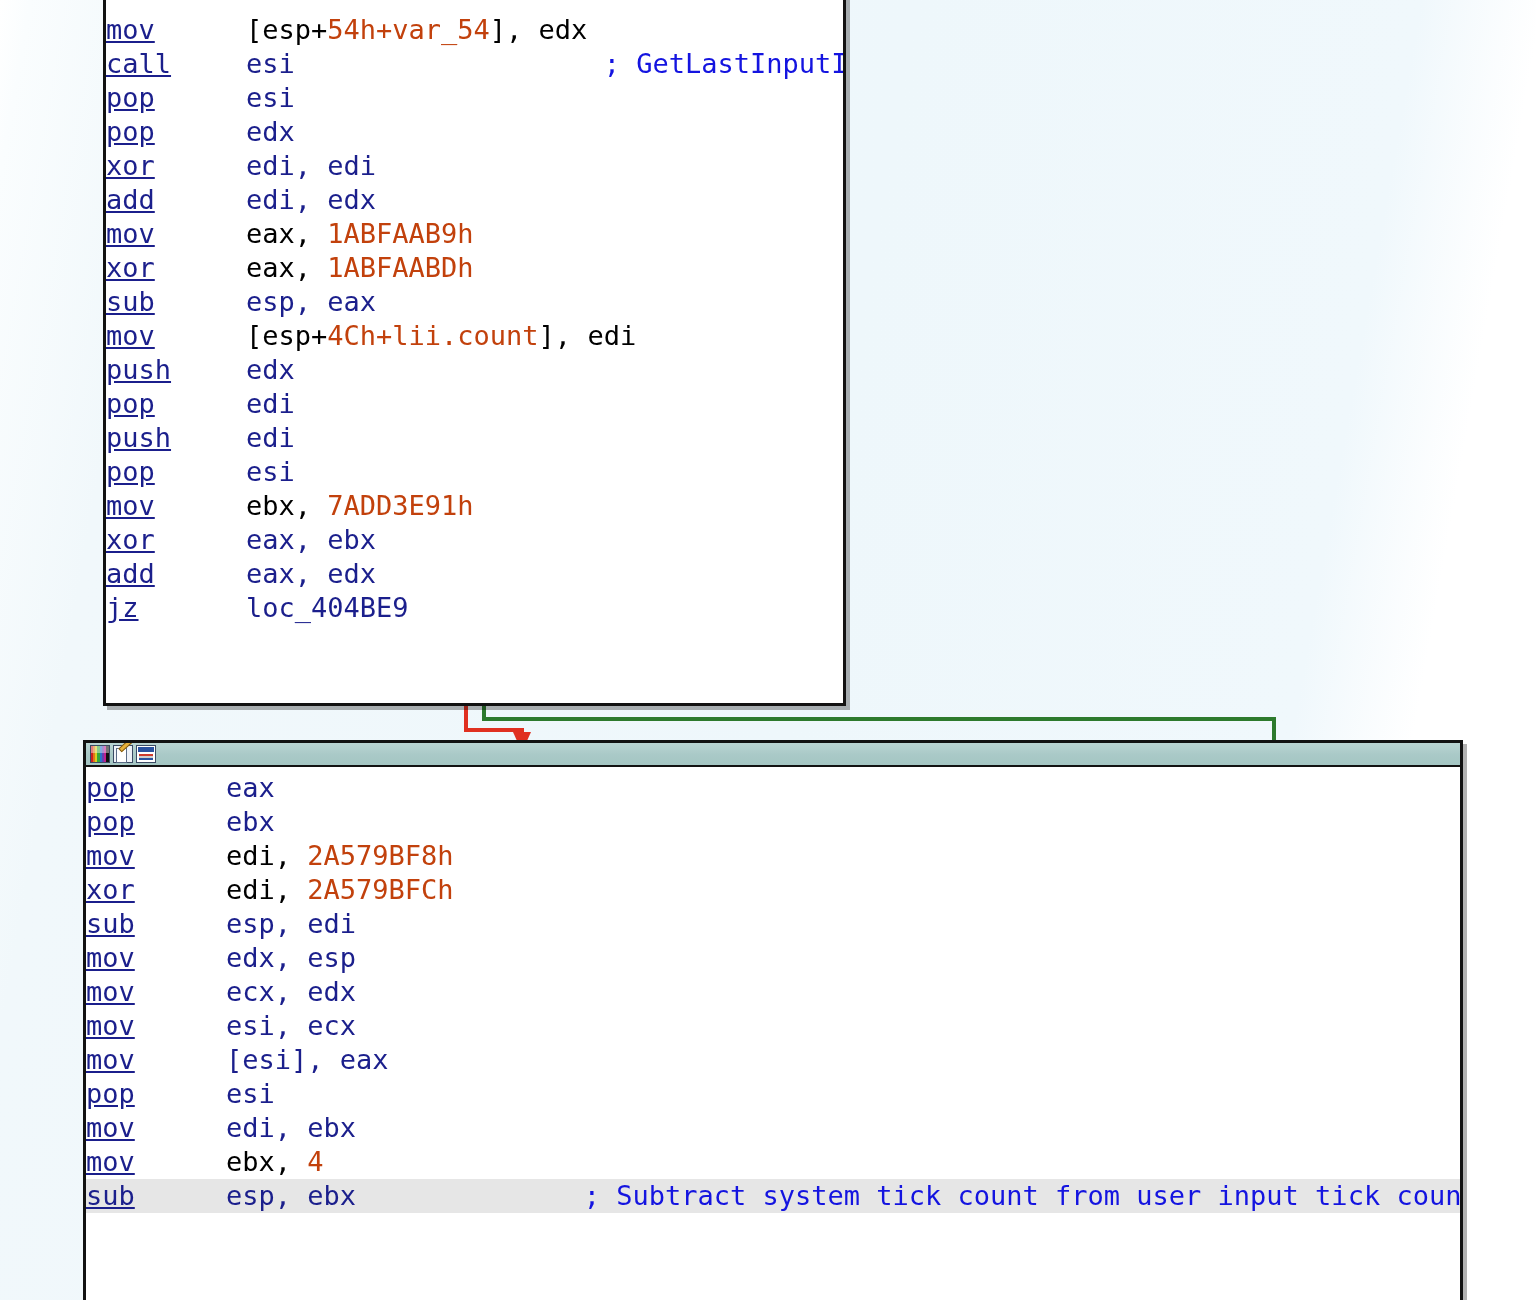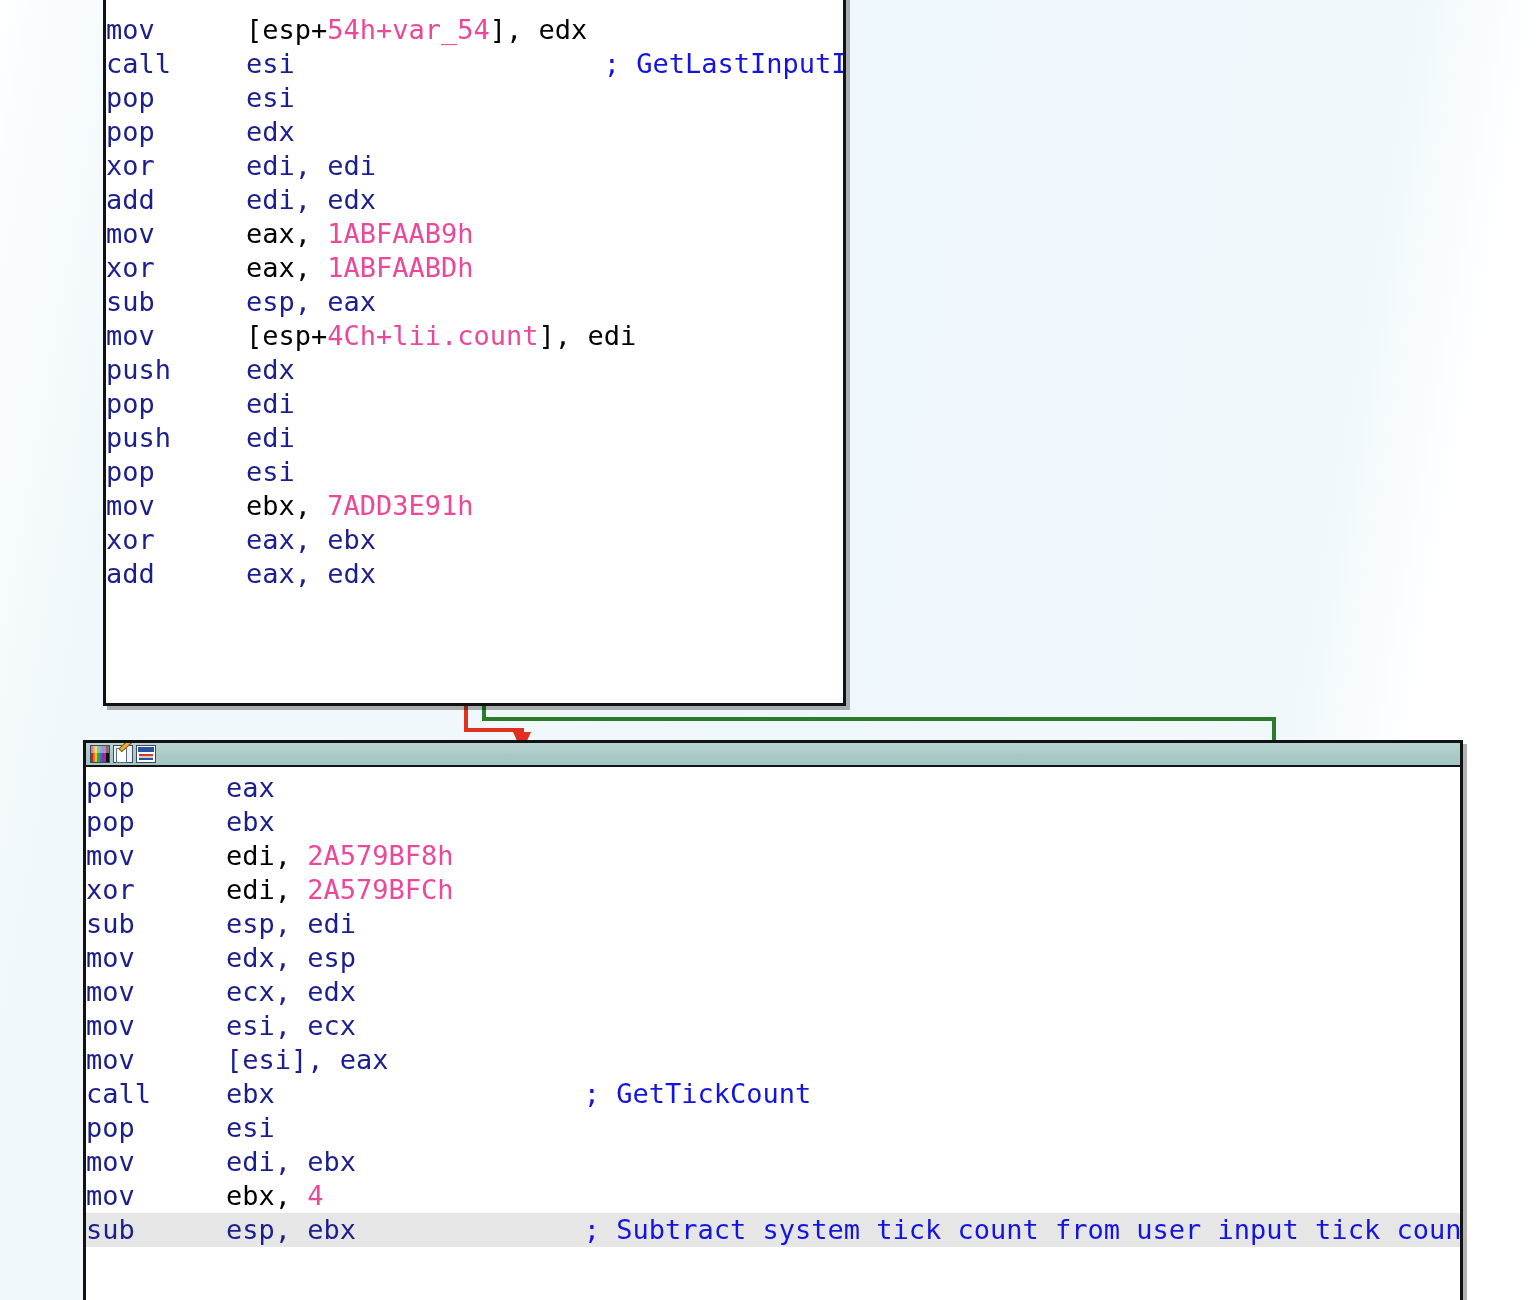--- a/index.html
+++ b/index.html
@@ -108,23 +108,23 @@
   .asm-line {
     height: 34px;
     line-height: 34px;
     font-size: 27px;
     white-space: pre;
     position: relative;
     color: #1b1f8c;
   }
   .asm-line.highlighted { background: #e6e6e6; }
 
-  .mnem     { color: #1b1f8c; }
+  .mnem     { color: #1b1f8c; text-decoration: underline; }
   .op       { color: #000000; }
-  .num      { color: #ec4899; }
+  .num      { color: #c2410c; }
   .cmt      { color: #1414e0; }
 
   .col-mnem { display:inline-block; width: 140px; }
   .col-op   { display:inline-block; }
 
   
   .clip-top    { height: 14px; line-height: 34px; overflow: hidden; }
   .clip-bottom { height: 22px; line-height: 34px; overflow: hidden; }
 
   
@@ -168,20 +168,21 @@
         <div class="asm-line"><span class="col-mnem mnem">xor</span><span class="col-op"><span class="op">eax, </span><span class="num">1ABFAABDh</span></span></div>
         <div class="asm-line"><span class="col-mnem mnem">sub</span><span class="col-op">esp, eax</span></div>
         <div class="asm-line"><span class="col-mnem mnem">mov</span><span class="col-op"><span class="op">[esp+</span><span class="num">4Ch+lii.count</span><span class="op">], edi</span></span></div>
         <div class="asm-line"><span class="col-mnem mnem">push</span><span class="col-op">edx</span></div>
         <div class="asm-line"><span class="col-mnem mnem">pop</span><span class="col-op">edi</span></div>
         <div class="asm-line"><span class="col-mnem mnem">push</span><span class="col-op">edi</span></div>
         <div class="asm-line"><span class="col-mnem mnem">pop</span><span class="col-op">esi</span></div>
         <div class="asm-line"><span class="col-mnem mnem">mov</span><span class="col-op"><span class="op">ebx, </span><span class="num">7ADD3E91h</span></span></div>
         <div class="asm-line"><span class="col-mnem mnem">xor</span><span class="col-op">eax, ebx</span></div>
         <div class="asm-line"><span class="col-mnem mnem">add</span><span class="col-op">eax, edx</span></div>
+        <div class="asm-line"><span class="col-mnem mnem">jz</span><span class="col-op">loc_404BE9</span></div>
       </div>
   </div>
 </div>
 
 <div class="node" id="block-2" style="left:83px; top:740px; width:1380px; height:568px;">
 
   <div class="node-titlebar">
     <span class="tb-icon icon-palette"></span>
     <span class="tb-icon icon-pencil"></span>
     <span class="tb-icon icon-screen"></span>
@@ -191,21 +192,20 @@
     <div>
         <div class="asm-line"><span class="col-mnem mnem">pop</span><span class="col-op">eax</span></div>
         <div class="asm-line"><span class="col-mnem mnem">pop</span><span class="col-op">ebx</span></div>
         <div class="asm-line"><span class="col-mnem mnem">mov</span><span class="col-op"><span class="op">edi, </span><span class="num">2A579BF8h</span></span></div>
         <div class="asm-line"><span class="col-mnem mnem">xor</span><span class="col-op"><span class="op">edi, </span><span class="num">2A579BFCh</span></span></div>
         <div class="asm-line"><span class="col-mnem mnem">sub</span><span class="col-op">esp, edi</span></div>
         <div class="asm-line"><span class="col-mnem mnem">mov</span><span class="col-op">edx, esp</span></div>
         <div class="asm-line"><span class="col-mnem mnem">mov</span><span class="col-op">ecx, edx</span></div>
         <div class="asm-line"><span class="col-mnem mnem">mov</span><span class="col-op">esi, ecx</span></div>
         <div class="asm-line"><span class="col-mnem mnem">mov</span><span class="col-op">[esi], eax</span></div>
-        <div class="asm-line"><span class="col-mnem mnem">call</span><span class="col-op">ebx</span><span>                   </span><span class="cmt">; GetTickCount</span></div>
         <div class="asm-line"><span class="col-mnem mnem">pop</span><span class="col-op">esi</span></div>
         <div class="asm-line"><span class="col-mnem mnem">mov</span><span class="col-op">edi, ebx</span></div>
         <div class="asm-line"><span class="col-mnem mnem">mov</span><span class="col-op"><span class="op">ebx, </span><span class="num">4</span></span></div>
         <div class="asm-line highlighted"><span class="col-mnem mnem">sub</span><span class="col-op">esp, ebx</span><span>              </span><span class="cmt">; Subtract system tick count from user input tick count</span></div>
       </div>
     <div class="asm-line clip-bottom">
       
     </div>
   </div>
 </div>

